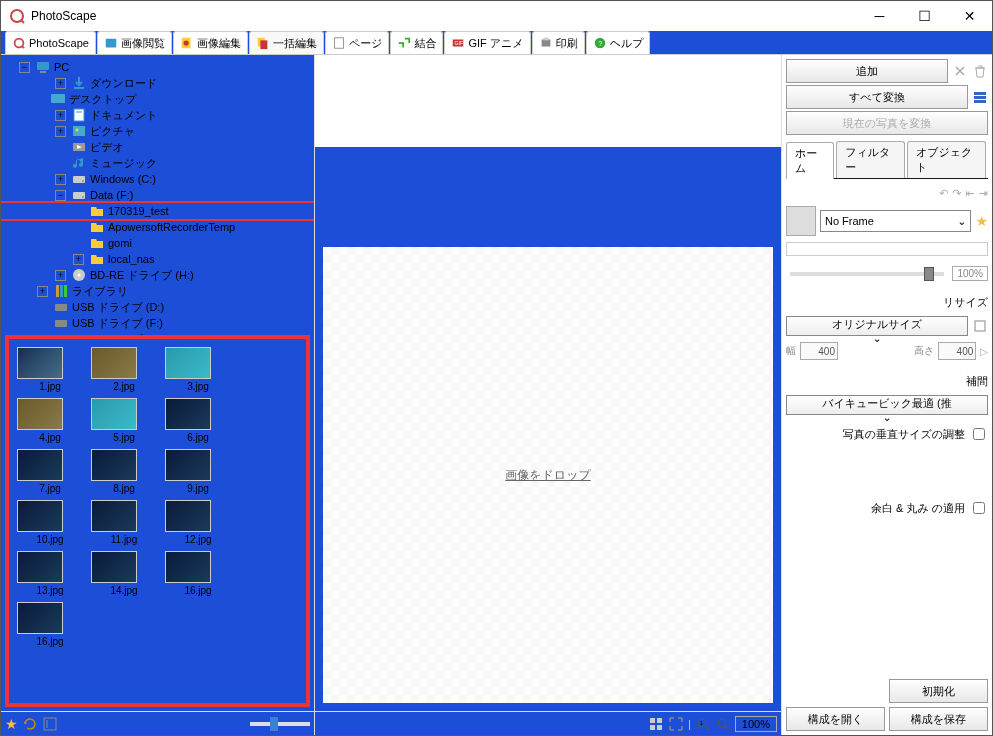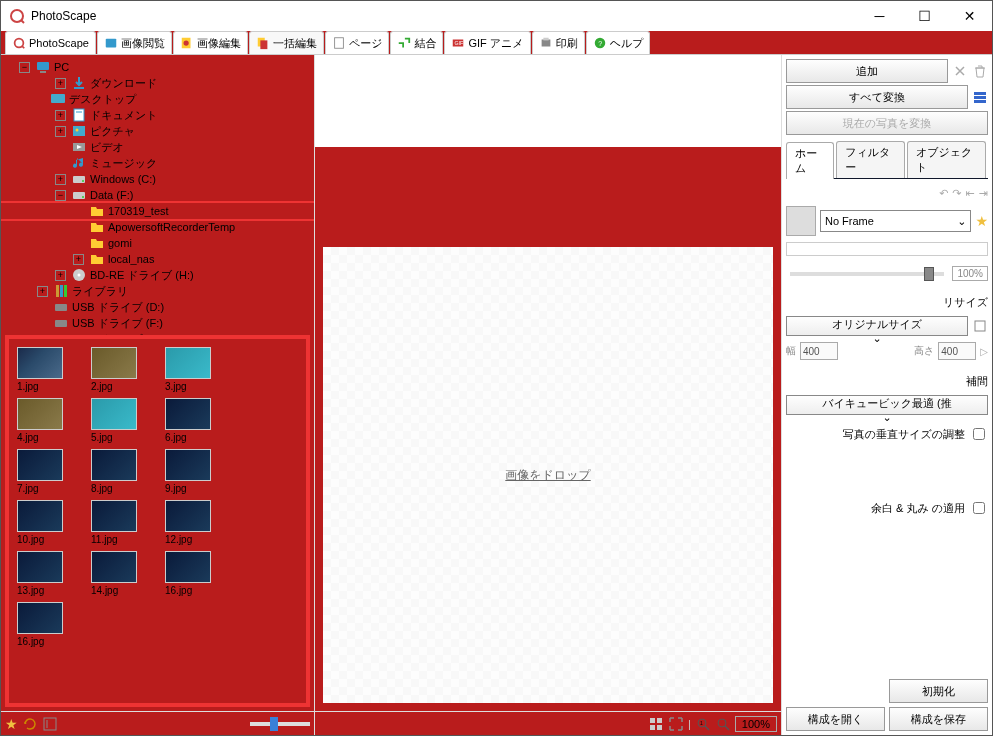--- a/index.html
+++ b/index.html
@@ -1,17 +1,17 @@
 <!DOCTYPE html>
 <html><head>
 <meta charset="utf-8">
 <style>
 * { box-sizing: border-box; font-family: "Meiryo", "MS PGothic", sans-serif; }
 body { margin: 0; background: #fff; font-size: 11px; overflow: hidden; }
-.window { width: 993px; height: 736px; border: 1px solid #555; display: flex; flex-direction: column; background: #b91c1c; }
+.window { width: 993px; height: 736px; border: 1px solid #555; display: flex; flex-direction: column; background: #1d4ed8; }
 .titlebar { height: 30px; display: flex; align-items: center; padding: 0 0 0 8px; background: #fff; }
 .titlebar .logo { width: 16px; height: 16px; margin-right: 6px; }
 .titlebar .title { flex: 1; font-size: 12px; }
 .titlectrls { display: flex; }
 .titlectrls div { width: 45px; height: 30px; display: flex; align-items: center; justify-content: center; font-size: 14px; cursor: pointer; }
 .tabbar { height: 24px; display: flex; border-bottom: 1px solid #ccc; padding-left: 4px; gap: 1px; }
 .tab { display: flex; align-items: center; gap: 3px; padding: 0 6px; border: 1px solid #ccc; border-bottom: none; background: #fff; cursor: pointer; font-size: 11px; border-radius: 3px 3px 0 0; }
 .tab.active { background: #f8f8f8; }
 .tab .ticon { width: 14px; height: 14px; }
 .main { flex: 1; display: flex; overflow: hidden; }
@@ -20,21 +20,21 @@
 .tree::-webkit-scrollbar { width: 17px; }
 .tree::-webkit-scrollbar-track { background: #f0f0f0; }
 .tree::-webkit-scrollbar-thumb { background: #ccc; }
 .tnode { display: flex; align-items: center; height: 16px; white-space: nowrap; cursor: pointer; }
 .tnode .exp { width: 11px; height: 11px; border: 1px solid #888; display: inline-flex; align-items: center; justify-content: center; font-size: 9px; margin-right: 2px; line-height: 0; }
 .tnode .noexp { width: 11px; display: inline-block; margin-right: 2px; }
 .tnode .ticon { width: 16px; height: 16px; margin: 0 3px; }
 .tnode.selected { outline: 2px solid #e33; }
 .thumbs { flex: 1; padding: 8px; overflow: auto; border: 4px solid #e33; margin: 0 4px 4px 4px; }
 .thumbrow { display: flex; flex-wrap: wrap; gap: 6px 8px; }
-.thumbitem { width: 66px; cursor: pointer; }
+.thumbitem { width: 66px; text-align: center; cursor: pointer; }
 .thumbimg { width: 46px; height: 32px; border: 1px solid #ccc; background: linear-gradient(135deg,#1a2a4a,#2a4a6a 40%,#4a6a8a); }
 .thumbitem:nth-child(3) .thumbimg, .thumbitem:nth-child(5) .thumbimg { background: linear-gradient(135deg,#2a9aaa,#3abaca); }
 .thumbitem:nth-child(4) .thumbimg, .thumbitem:nth-child(2) .thumbimg { background: linear-gradient(135deg,#6a5a2a,#8a7a4a); }
 .thumbimg2 { width: 46px; height: 32px; border: 1px solid #ccc; background: linear-gradient(135deg,#0a1a3a,#1a3a5a); }
 .thumbname { font-size: 10px; margin-top: 2px; white-space: nowrap; }
 .bottombar { height: 24px; border-top: 1px solid #ddd; display: flex; align-items: center; padding: 0 4px; gap: 4px; }
 .bottombar .spacer { flex: 1; }
 .slider { width: 60px; height: 4px; background: #ddd; position: relative; }
 .slider .knob { width: 8px; height: 14px; background: #3a80d8; position: absolute; left: 20px; top: -5px; }
 .centerpane { flex: 1; display: flex; flex-direction: column; border-right: 1px solid #ddd; }
@@ -56,21 +56,21 @@
 .framebox { display: flex; align-items: center; gap: 4px; }
 .framepreview { width: 30px; height: 30px; border: 1px solid #aaa; background: #ddd; }
 .framesel { flex: 1; height: 22px; border: 1px solid #888; display: flex; align-items: center; padding: 0 4px; justify-content: space-between; cursor: pointer; font-size: 11px; }
 .pctbox { display: flex; justify-content: flex-end; align-items: center; gap: 4px; margin-top: 4px; }
 .pctslider { flex: 1; height: 4px; background: #ddd; position: relative; margin: 0 4px; }
 .pctslider .knob { width: 10px; height: 14px; background: #888; border: 1px solid #555; position: absolute; right: 10px; top: -5px; }
 .pctval { border: 1px solid #aaa; padding: 1px 4px; font-size: 10px; color: #888; }
 .sectlabel { text-align: right; font-size: 11px; margin-top: 8px; }
 .sizesel { height: 20px; border: 1px solid #888; display: flex; align-items: center; padding: 0 4px; justify-content: space-between; cursor: pointer; font-size: 11px; background: linear-gradient(#fefefe,#eee); flex-direction: column; }
 .whrow { display: flex; gap: 4px; align-items: center; font-size: 10px; color: #888; }
-.whrow input { width: 38px; height: 18px; border: 1px solid #aaa; text-align: left; font-size: 10px; }
+.whrow input { width: 38px; height: 18px; border: 1px solid #aaa; text-align: right; font-size: 10px; }
 .chkrow { display: flex; justify-content: flex-end; align-items: center; gap: 4px; font-size: 11px; margin-top: 4px; }
 .chkrow input { width: 12px; height: 12px; }
 .rfooter { margin-top: auto; display: flex; flex-direction: column; gap: 4px; }
 .rfooter .row { display: flex; gap: 4px; }
 .rfooter .rbtn { flex: 1; font-size: 11px; }
 .star { color: #f0c040; font-size: 14px; }
 svg { display: block; }
 </style>
 </head>
 <body>

